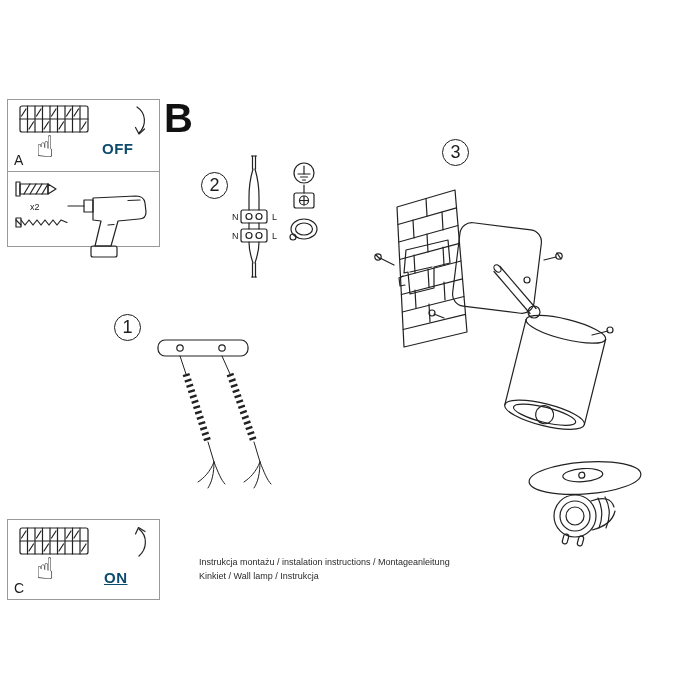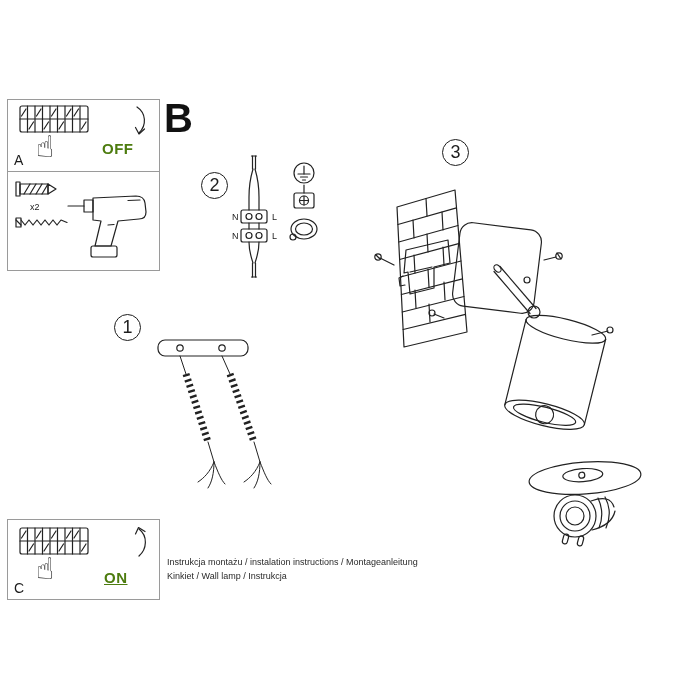--- a/index.html
+++ b/index.html
@@ -1,26 +1,26 @@
 <!DOCTYPE html>
 <html><head>
 <meta charset="utf-8">
 <style>
   * { margin:0; padding:0; box-sizing:border-box; }
   html,body { width:700px; height:700px; background:#ffffff; }
   body { font-family:"Liberation Sans","DejaVu Sans",sans-serif; color:#1b1b1b; position:relative; }
   .stage { position:absolute; left:0; top:0; width:700px; height:700px; background:#fff; overflow:hidden; }
   .panel { position:absolute; border:1px solid #9a9a9a; background:#fff; }
   .panel-label { position:absolute; font-size:14px; color:#1b1b1b; }
-  .state-label { position:absolute; font-size:15px; font-weight:700; letter-spacing:0.5px; color:#4d7c0f; }
+  .state-label { position:absolute; font-size:15px; font-weight:700; letter-spacing:0.5px; color:#0c4a6e; }
   .hand { position:absolute; font-size:30px; line-height:1; color:#2a2a2a; }
   .circle-num { position:absolute; width:27px; height:27px; border:1.7px solid #1d1d1d; border-radius:50%;
     display:flex; align-items:center; justify-content:center; font-size:18px; color:#1d1d1d; background:#fff; }
   .section-letter { position:absolute; font-size:40px; font-weight:600; color:#111; }
-  .footer-line { position:absolute; font-size:9px; color:#2a2a2a; white-space:nowrap; }
+  .footer-line { position:absolute; font-size:9px; color:#2a2a2a; white-space:nowrap;margin-left:32px; }
   svg { display:block; position:absolute; overflow:visible; }
   .ill line, .ill path, .ill rect, .ill circle, .ill ellipse, .ill polyline, .ill polygon {
     stroke:#222; stroke-width:1.2; fill:none; stroke-linecap:round; stroke-linejoin:round; }
   .ill .rib { stroke-width:7; stroke-dasharray:2.4 3.2; stroke-linecap:butt; }
   .ill .thin { stroke-width:1; }
   svg text { font-family:"Liberation Sans","DejaVu Sans",sans-serif; fill:#1b1b1b; stroke:none; font-size:9px; }
 </style>
 </head>
 <body>
 
@@ -52,21 +52,21 @@
       <g>
         <path d="M129,7 C138,13 139,25 131,33"></path>
         <polyline points="127.5,27.5 131,34 136.5,29"></polyline>
       </g>
     </svg>
     <span class="hand" style="left:28px; top:32px;">☝</span>
     <span class="state-label" style="left:94px; top:40px;">OFF</span>
     <span class="panel-label" style="left:6px; top:52px;">A</span>
   </div>
 
-  <div class="panel" style="left:7px; top:171px; width:153px; height:100px;">
+  <div class="panel" style="left:7px; top:171px; width:153px; height:76px;">
     <svg class="ill" width="151" height="98" viewBox="0 0 151 98" style="left:0;top:0;">
       <g>
         <rect x="12" y="12" width="28" height="10"></rect>
         <line x1="16" y1="22" x2="22" y2="12"></line>
         <line x1="22" y1="22" x2="28" y2="12"></line>
         <line x1="28" y1="22" x2="34" y2="12"></line>
         <line x1="34" y1="22" x2="40" y2="12"></line>
         <rect x="8" y="10" width="4" height="14"></rect>
         <polygon points="40,12 48,17 40,22"></polygon>
       </g>

